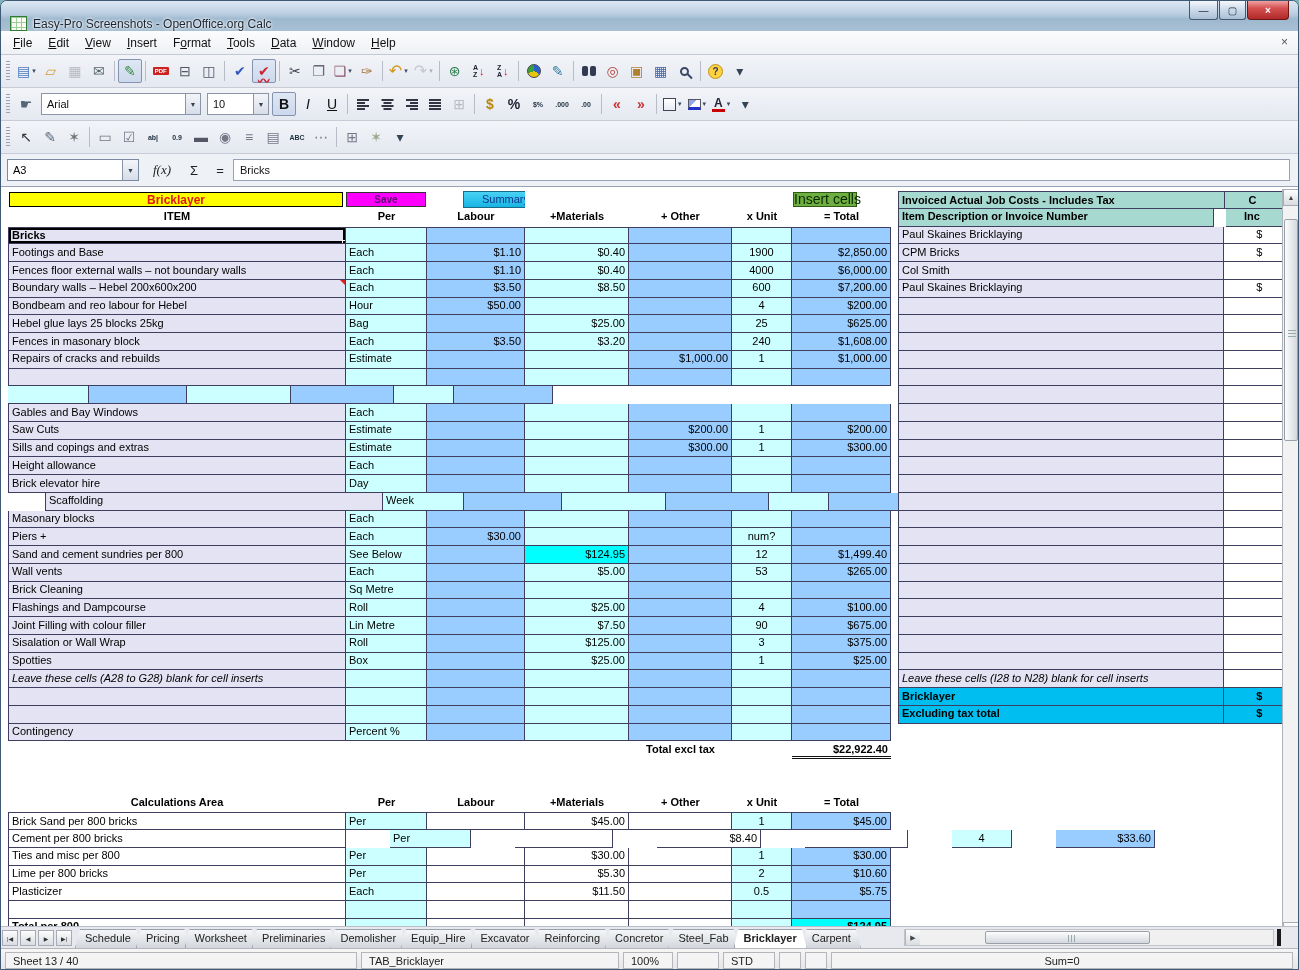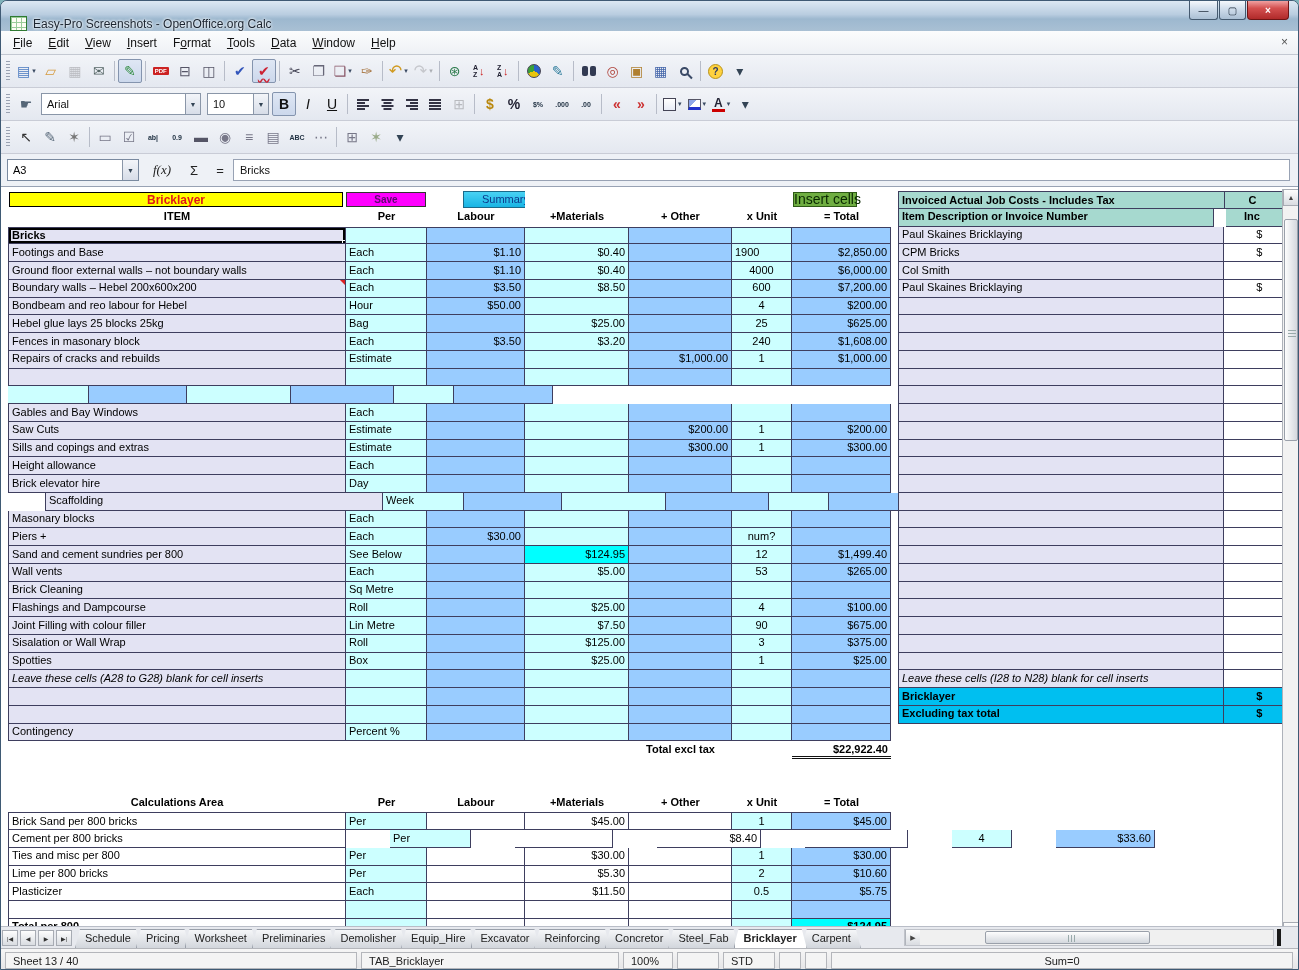--- a/index.html
+++ b/index.html
@@ -453,25 +453,25 @@
           <div class="scell" style="width: 103px; height: 17.75px; background: rgb(153, 204, 255); border-right: 1px solid rgb(62, 62, 94); border-bottom: 1px solid rgb(62, 62, 94); border-top: 1px solid rgb(62, 62, 94); text-align: right;"></div>
           <div class="scell" style="width: 60px; height: 17.75px; background: rgb(204, 255, 255); border-right: 1px solid rgb(62, 62, 94); border-bottom: 1px solid rgb(62, 62, 94); border-top: 1px solid rgb(62, 62, 94); text-align: center;"></div>
           <div class="scell" style="width: 99px; height: 17.75px; background: rgb(153, 204, 255); border-right: 1px solid rgb(62, 62, 94); border-bottom: 1px solid rgb(62, 62, 94); border-top: 1px solid rgb(62, 62, 94); text-align: right;"></div>
         </div>
         <div class="srow" style="height: 17.75px;">
           <div class="scell" style="width: 338px; height: 17.75px; background: rgb(227, 227, 243); border-right: 1px solid rgb(62, 62, 94); border-bottom: 1px solid rgb(62, 62, 94); border-left: 1px solid rgb(62, 62, 94); text-align: left;">Footings and Base</div>
           <div class="scell" style="width: 81px; height: 17.75px; background: rgb(204, 255, 255); border-right: 1px solid rgb(62, 62, 94); border-bottom: 1px solid rgb(62, 62, 94); text-align: left;">Each</div>
           <div class="scell" style="width: 98px; height: 17.75px; background: rgb(153, 204, 255); border-right: 1px solid rgb(62, 62, 94); border-bottom: 1px solid rgb(62, 62, 94); text-align: right;">$1.10</div>
           <div class="scell" style="width: 104px; height: 17.75px; background: rgb(204, 255, 255); border-right: 1px solid rgb(62, 62, 94); border-bottom: 1px solid rgb(62, 62, 94); text-align: right;">$0.40</div>
           <div class="scell" style="width: 103px; height: 17.75px; background: rgb(153, 204, 255); border-right: 1px solid rgb(62, 62, 94); border-bottom: 1px solid rgb(62, 62, 94); text-align: right;"></div>
-          <div class="scell" style="width: 60px; height: 17.75px; background: rgb(204, 255, 255); border-right: 1px solid rgb(62, 62, 94); border-bottom: 1px solid rgb(62, 62, 94); text-align: left;">1900</div>
+          <div class="scell" style="width: 60px; height: 17.75px; background: rgb(204, 255, 255); border-right: 1px solid rgb(62, 62, 94); border-bottom: 1px solid rgb(62, 62, 94); text-align: center;">1900</div>
           <div class="scell" style="width: 99px; height: 17.75px; background: rgb(153, 204, 255); border-right: 1px solid rgb(62, 62, 94); border-bottom: 1px solid rgb(62, 62, 94); text-align: right;">$2,850.00</div>
         </div>
         <div class="srow" style="height: 17.75px;">
-          <div class="scell" style="width: 338px; height: 17.75px; background: rgb(227, 227, 243); border-right: 1px solid rgb(62, 62, 94); border-bottom: 1px solid rgb(62, 62, 94); border-left: 1px solid rgb(62, 62, 94); text-align: left;">Ground floor external walls – not boundary walls</div>
+          <div class="scell" style="width: 338px; height: 17.75px; background: rgb(227, 227, 243); border-right: 1px solid rgb(62, 62, 94); border-bottom: 1px solid rgb(62, 62, 94); border-left: 1px solid rgb(62, 62, 94); text-align: left;">Fences floor external walls – not boundary walls</div>
           <div class="scell" style="width: 81px; height: 17.75px; background: rgb(204, 255, 255); border-right: 1px solid rgb(62, 62, 94); border-bottom: 1px solid rgb(62, 62, 94); text-align: left;">Each</div>
           <div class="scell" style="width: 98px; height: 17.75px; background: rgb(153, 204, 255); border-right: 1px solid rgb(62, 62, 94); border-bottom: 1px solid rgb(62, 62, 94); text-align: right;">$1.10</div>
           <div class="scell" style="width: 104px; height: 17.75px; background: rgb(204, 255, 255); border-right: 1px solid rgb(62, 62, 94); border-bottom: 1px solid rgb(62, 62, 94); text-align: right;">$0.40</div>
           <div class="scell" style="width: 103px; height: 17.75px; background: rgb(153, 204, 255); border-right: 1px solid rgb(62, 62, 94); border-bottom: 1px solid rgb(62, 62, 94); text-align: right;"></div>
           <div class="scell" style="width: 60px; height: 17.75px; background: rgb(204, 255, 255); border-right: 1px solid rgb(62, 62, 94); border-bottom: 1px solid rgb(62, 62, 94); text-align: center;">4000</div>
           <div class="scell" style="width: 99px; height: 17.75px; background: rgb(153, 204, 255); border-right: 1px solid rgb(62, 62, 94); border-bottom: 1px solid rgb(62, 62, 94); text-align: right;">$6,000.00</div>
         </div>
         <div class="srow" style="height: 17.75px;">
           <div class="scell" style="width: 338px; height: 17.75px; background: rgb(227, 227, 243); border-right: 1px solid rgb(62, 62, 94); border-bottom: 1px solid rgb(62, 62, 94); border-left: 1px solid rgb(62, 62, 94); text-align: left;">Boundary walls  – Hebel 200x600x200<span class="notemark"></span></div>
           <div class="scell" style="width: 81px; height: 17.75px; background: rgb(204, 255, 255); border-right: 1px solid rgb(62, 62, 94); border-bottom: 1px solid rgb(62, 62, 94); text-align: left;">Each</div>

